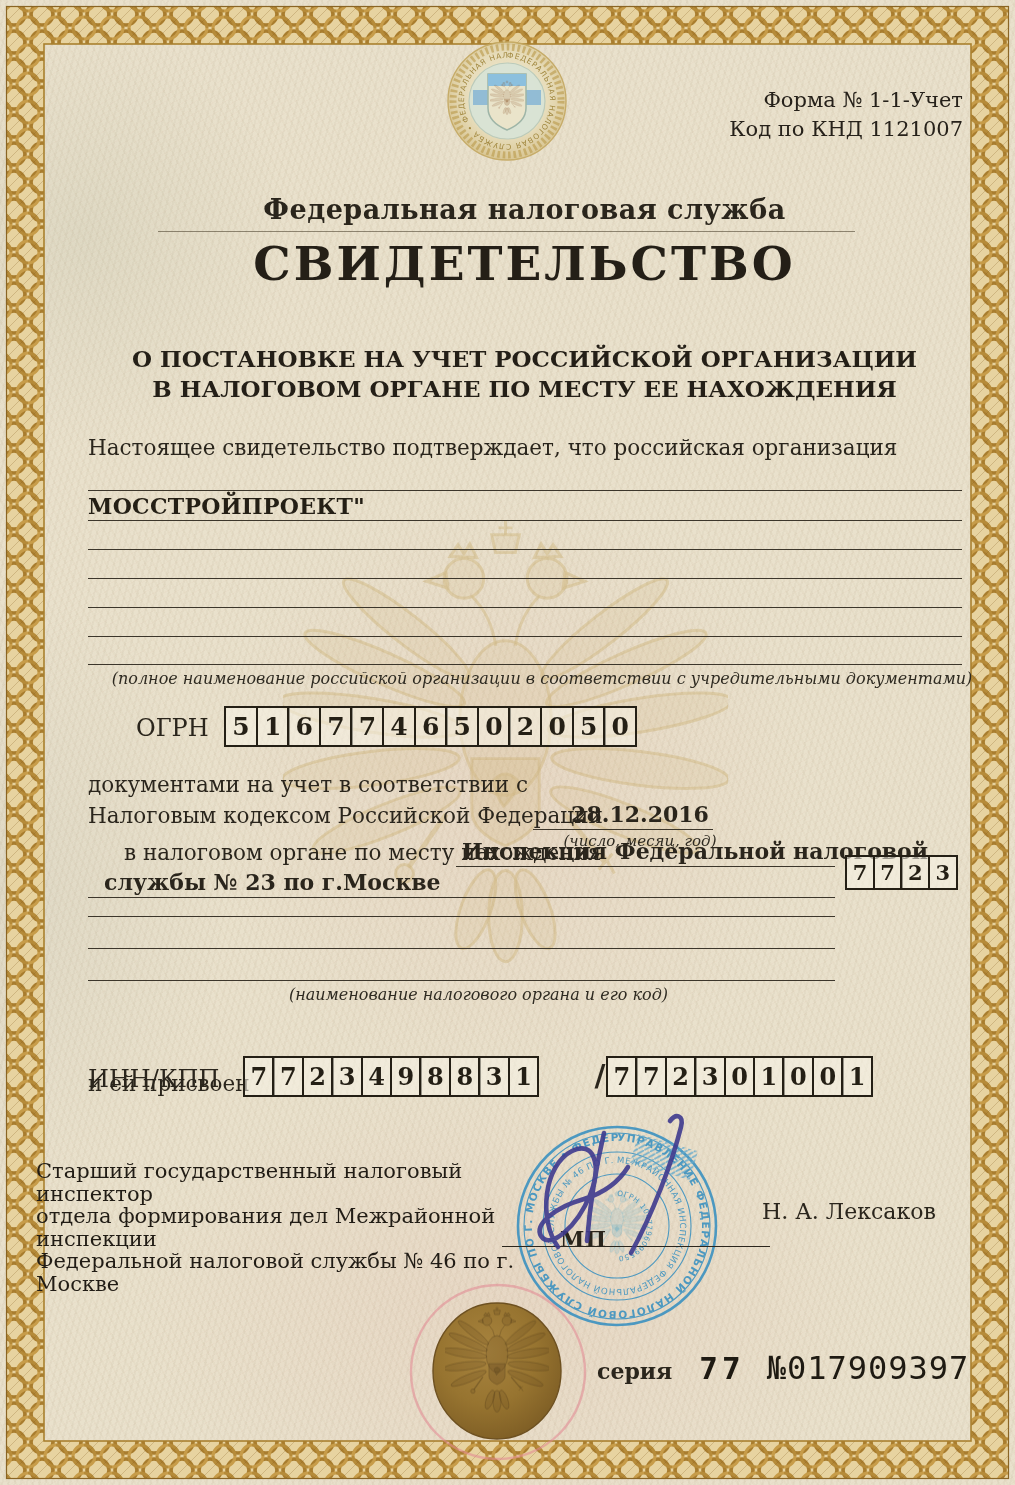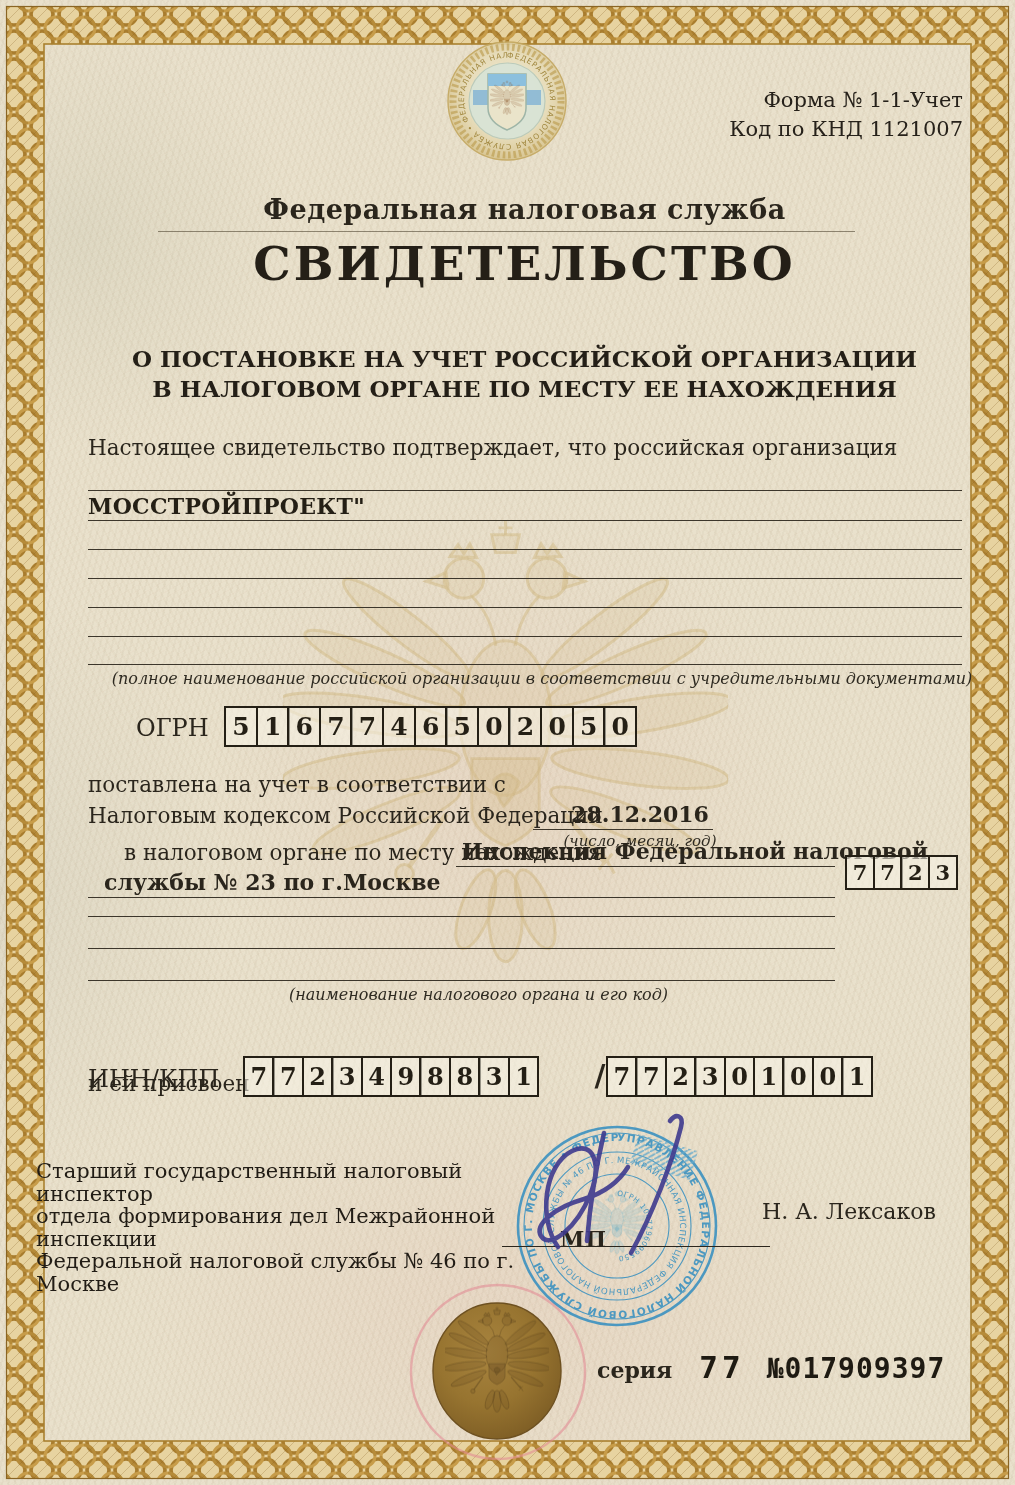--- a/index.html
+++ b/index.html
@@ -38,21 +38,21 @@
   .agency{left:0; top:194px; width:100%; font-size:27px; font-weight:bold; letter-spacing:0.5px;}
   .doc-title{left:0; top:236px; width:100%; font-size:47px; font-weight:bold; letter-spacing:3px; color:#241f17;}
   .subtitle{left:0; top:344px; width:100%; font-size:23px; font-weight:bold; line-height:1.3; color:#241f17;}
   .intro{left:88px; top:435px;}
   .org-line{position:absolute; font-size:22px; font-weight:bold; letter-spacing:0.3px; color:#241f15;}
   .label-big{font-size:24px;}
   .mono{font-family:"DejaVu Sans Mono", monospace;}
   .series-row{left:597px; top:1349px; display:flex; align-items:baseline;}
   .series-label{font-size:22px; font-weight:bold;}
   .series-region{font-size:31px; font-weight:bold; margin-left:27px; letter-spacing:4px; color:#1e1a12;}
-  .series-number{font-size:28px; font-weight:bold; margin-left:22px; letter-spacing:1px; color:#1e1a12;}
+  .series-number{font-size:32px; font-weight:normal; margin-left:22px; letter-spacing:1px; color:#1e1a12;}
   .inspector{left:36px; top:1160px; width:490px; font-size:21px; line-height:22.5px; color:#211c15;}
   .signer{left:762px; top:1199px; font-size:22px;}
   .mp{left:560px; top:1226px; width:120px; font-weight:bold; font-size:22px; letter-spacing:1px;}
   svg text{font-family:"DejaVu Sans", sans-serif;}
 </style>
 </head>
 <body>
 
 <div class="page">
 
@@ -170,21 +170,21 @@
     <span class="cell">4</span>
     <span class="cell">6</span>
     <span class="cell">5</span>
     <span class="cell">0</span>
     <span class="cell">2</span>
     <span class="cell">0</span>
     <span class="cell">5</span>
     <span class="cell">0</span>
   </div>
 
-  <div class="abs serif21" style="left:88px;top:772px;">поставлена на учет в соответствии с</div>
+  <div class="abs serif21" style="left:88px;top:772px;">документами на учет в соответствии с</div>
   <div class="abs serif21" style="left:88px;top:803px;">Налоговым кодексом Российской Федерации</div>
   <div class="abs bold center" style="left:533px;top:801px;width:180px;font-size:22px;">28.12.2016</div>
   <div class="rule" style="left:533px;top:829px;width:180px;"></div>
   <div class="abs caption center" style="left:513px;top:832px;width:220px;font-size:15px;">(число, месяц, год)</div>
 
   <div class="abs serif21" style="left:100px;top:840px;margin-left:24px;">в налоговом органе по месту нахождения</div>
   <div class="abs bold" style="left:462px;top:838px;font-size:22px;">Инспекция Федеральной налоговой</div>
   <div class="rule" style="left:456px;top:866px;width:379px;"></div>
   <div class="abs bold" style="left:88px;top:869px;font-size:22px;margin-left:16px;">службы № 23 по г.Москве</div>
   <div class="rule" style="left:88px;top:897px;width:747px;"></div>

